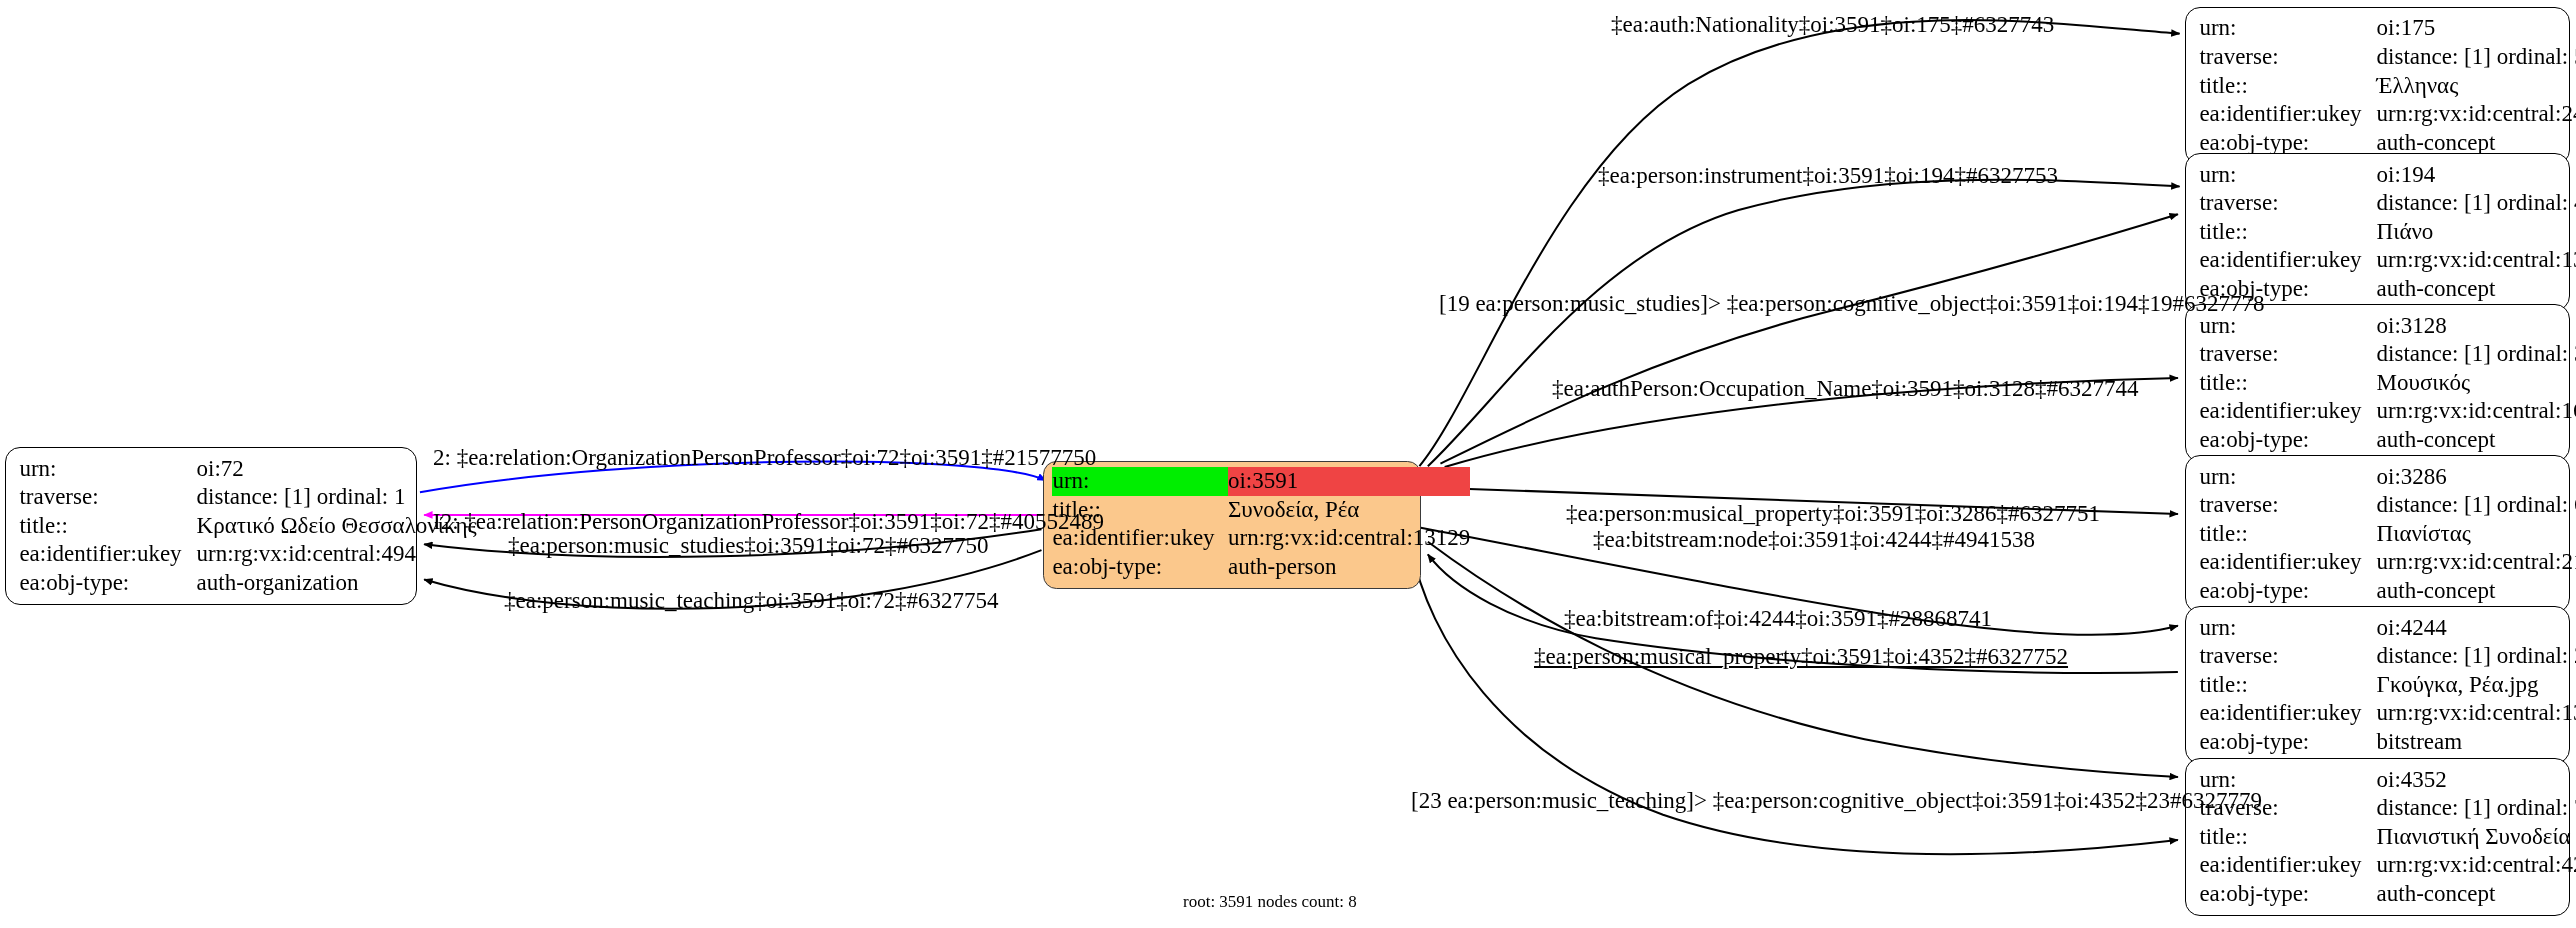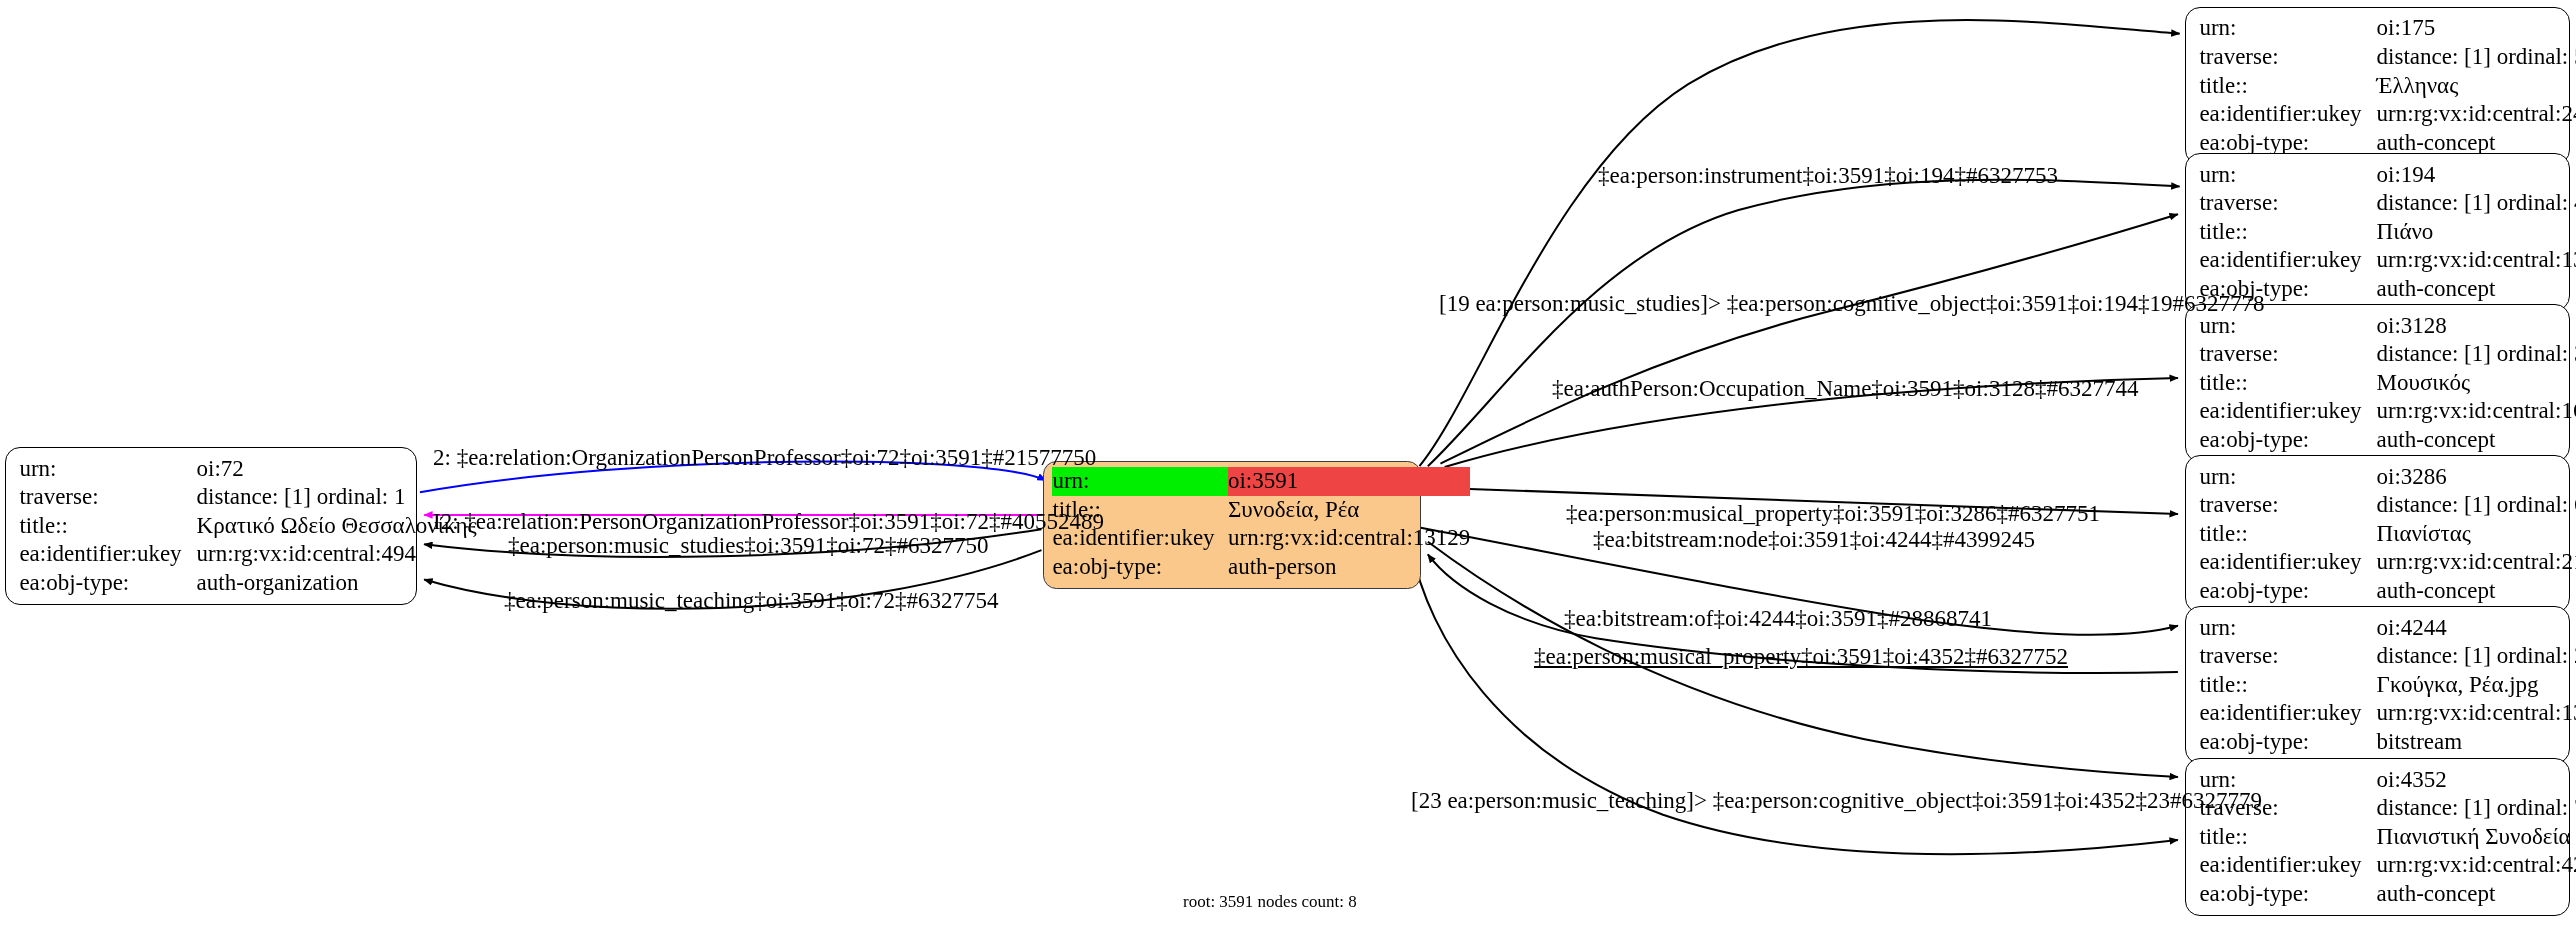--- a/index.html
+++ b/index.html
@@ -299,30 +299,31 @@
         <td class="v">urn:rg:vx:id:central:4291</td>
       </tr>
       <tr>
         <td class="k">ea:obj-type:</td>
         <td class="v">auth-concept</td>
       </tr>
     </tbody>
       </table>
   </div>
 
+  <div class="elabel" style="left:1611px;top:11.8px;">‡ea:auth:Nationality‡oi:3591‡oi:175‡#6327743</div>
 
   <div class="elabel" style="left:1598px;top:163px;">‡ea:person:instrument‡oi:3591‡oi:194‡#6327753</div>
 
   <div class="elabel" style="left:1439px;top:291px;">[19 ea:person:music_studies]&gt; ‡ea:person:cognitive_object‡oi:3591‡oi:194‡19#6327778</div>
 
   <div class="elabel" style="left:1552px;top:376px;">‡ea:authPerson:Occupation_Name‡oi:3591‡oi:3128‡#6327744</div>
 
   <div class="elabel" style="left:1566px;top:501px;">‡ea:person:musical_property‡oi:3591‡oi:3286‡#6327751</div>
 
-  <div class="elabel" style="left:1593px;top:527px;">‡ea:bitstream:node‡oi:3591‡oi:4244‡#4399245</div>
+  <div class="elabel" style="left:1593px;top:527px;">‡ea:bitstream:node‡oi:3591‡oi:4244‡#4941538</div>
 
   <div class="elabel" style="left:1564px;top:606px;">‡ea:bitstream:of‡oi:4244‡oi:3591‡#28868741</div>
 
   <div class="elabel" style="left:1534px;top:644px;text-decoration:underline;">‡ea:person:musical_property‡oi:3591‡oi:4352‡#6327752</div>
 
   <div class="elabel" style="left:1411px;top:788px;">[23 ea:person:music_teaching]&gt; ‡ea:person:cognitive_object‡oi:3591‡oi:4352‡23#6327779</div>
 
   <div class="elabel" style="left:433px;top:445px;">2: ‡ea:relation:OrganizationPersonProfessor‡oi:72‡oi:3591‡#21577750</div>
 
   <div class="elabel" style="left:433px;top:509px;">I2: ‡ea:relation:PersonOrganizationProfessor‡oi:3591‡oi:72‡#40552489</div>

